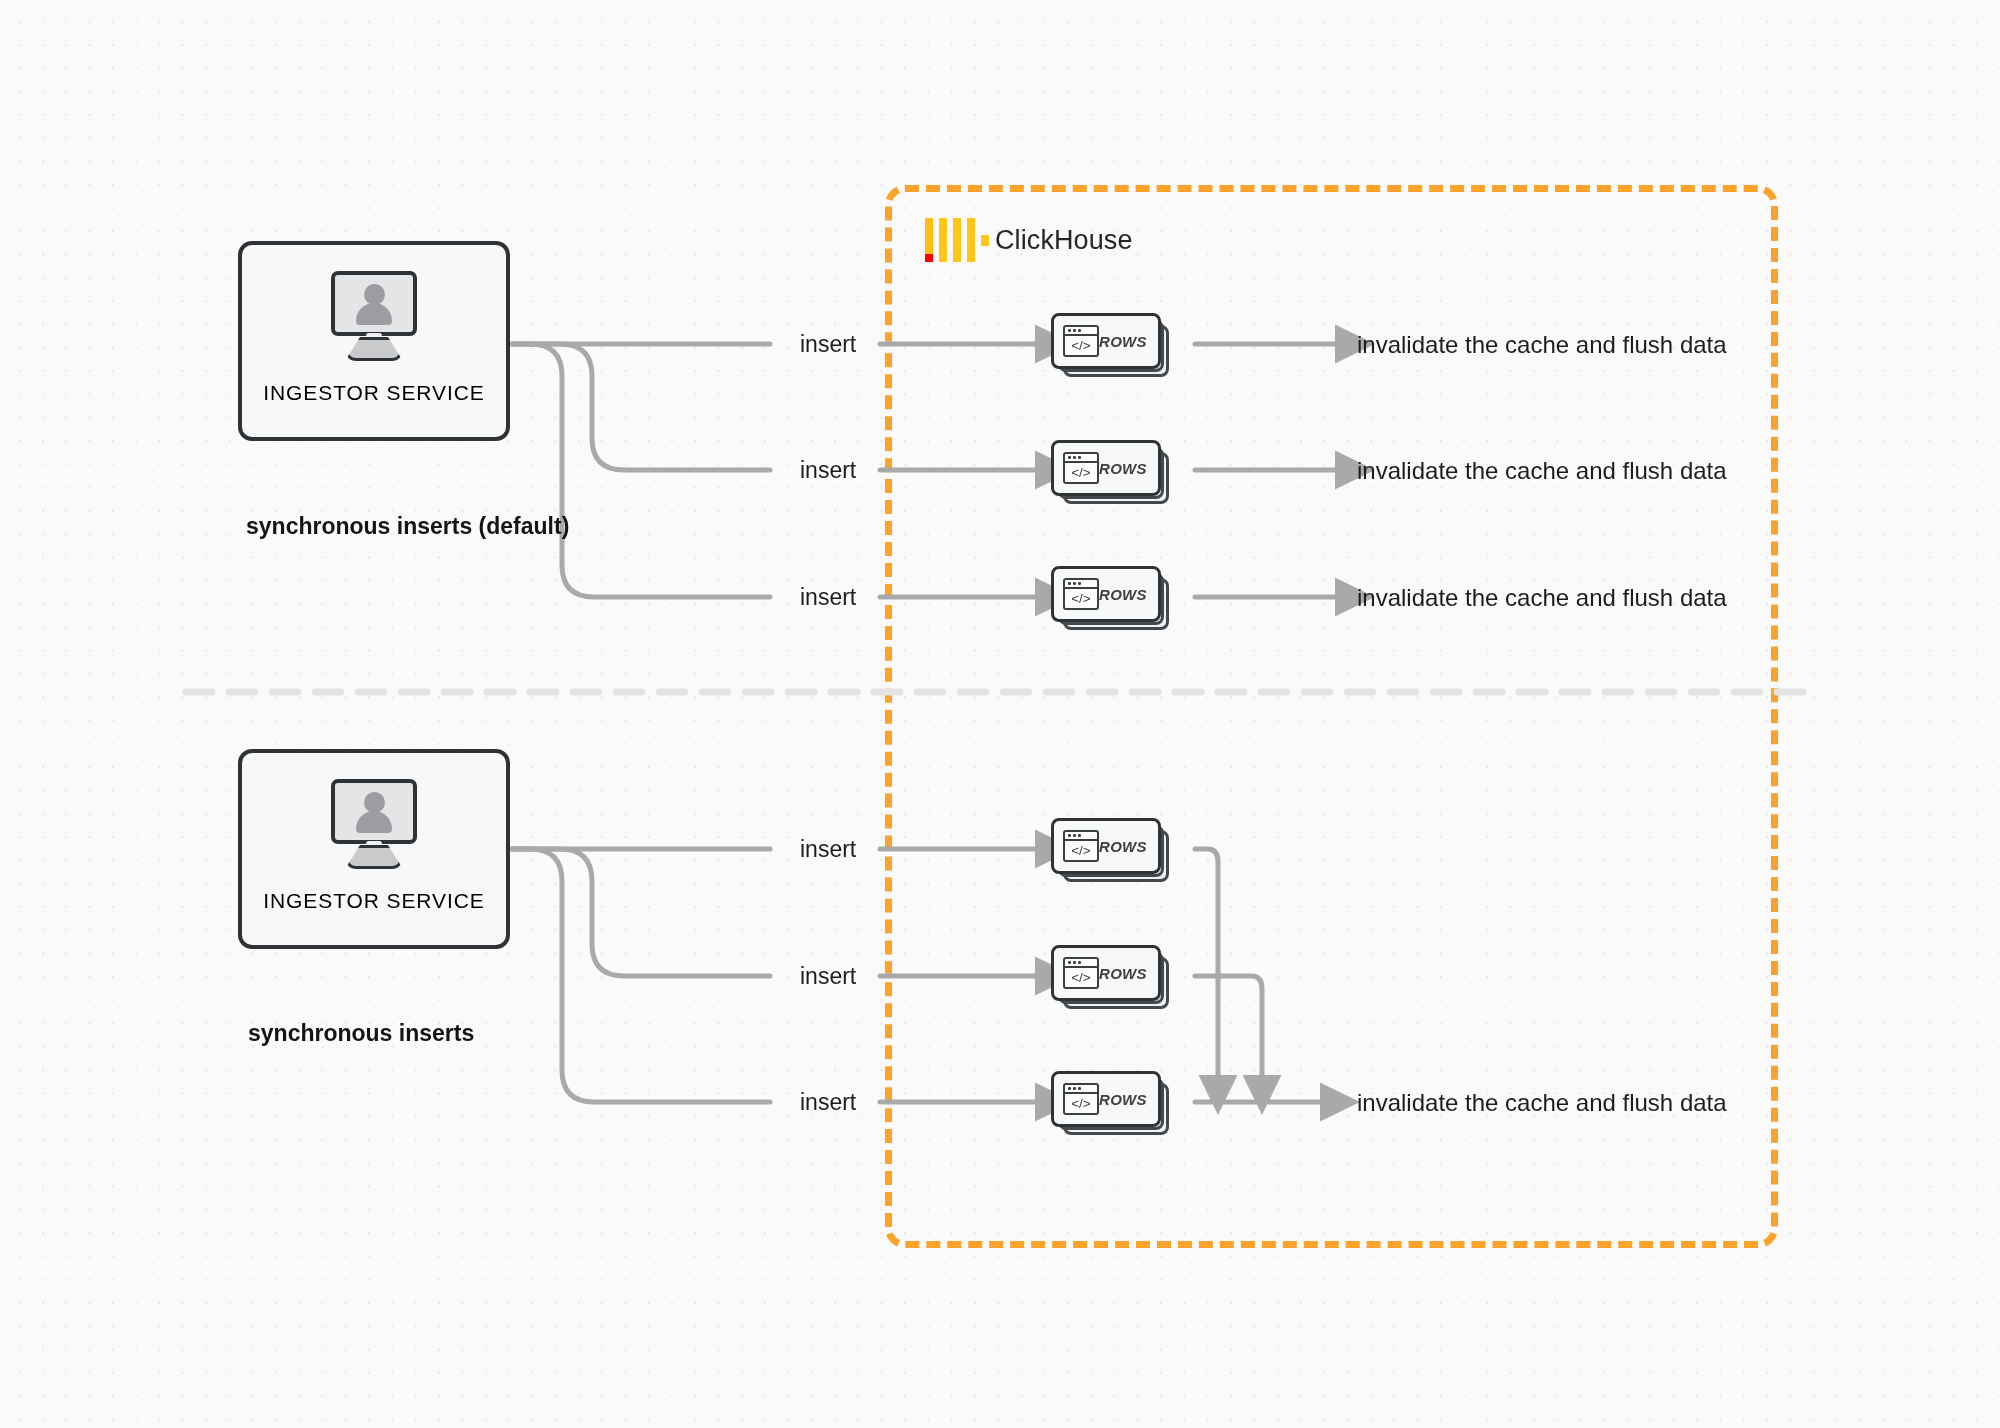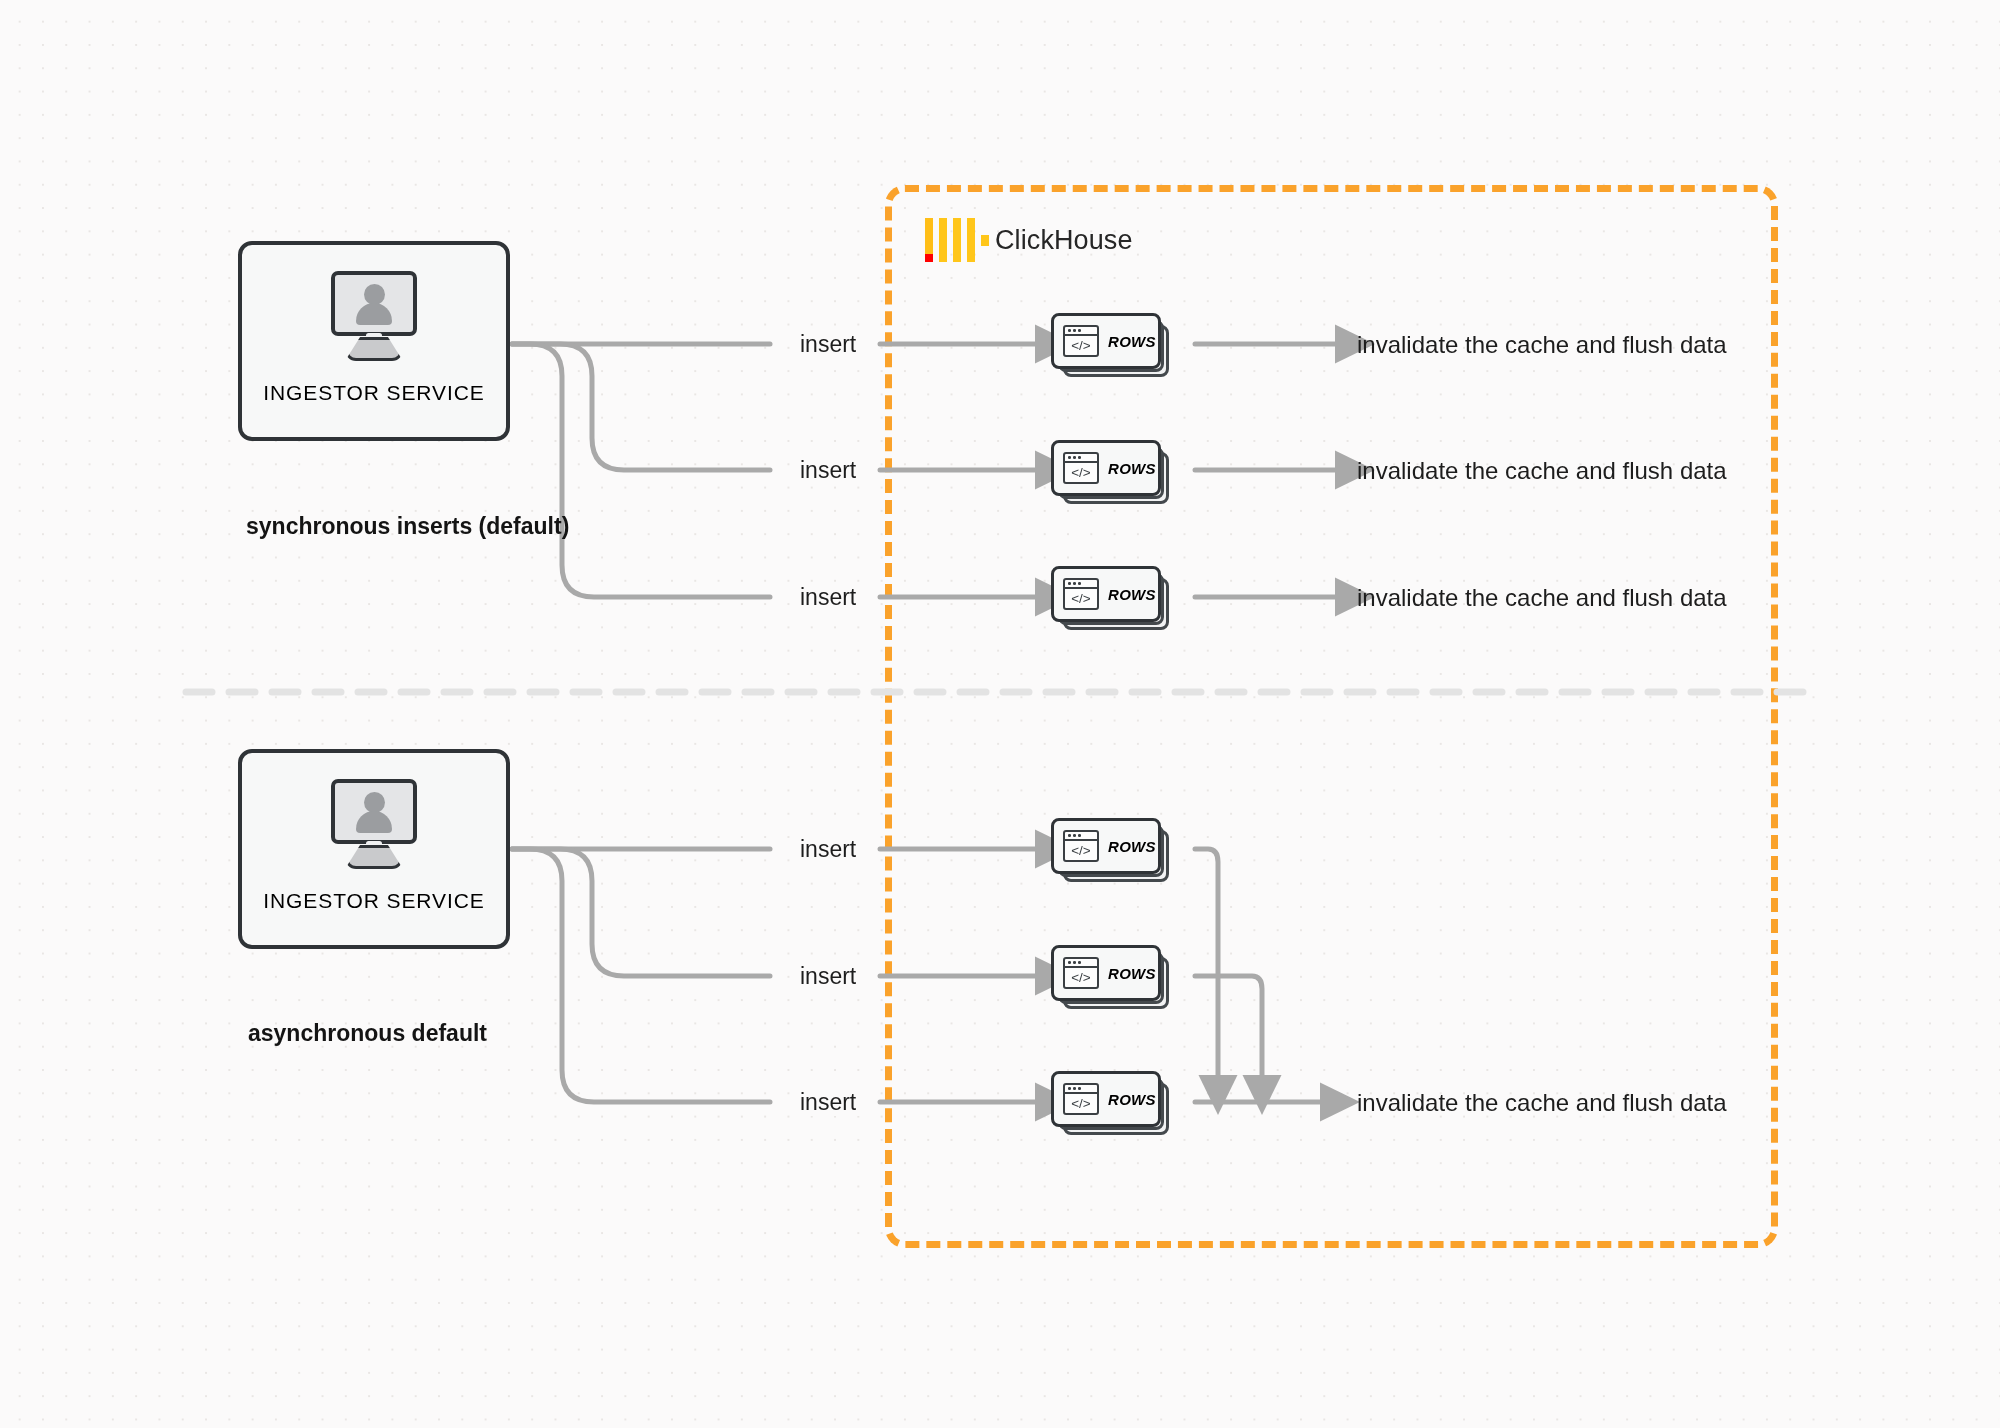--- a/index.html
+++ b/index.html
@@ -235,25 +235,24 @@
     left: 0; right: 0; top: 9px; bottom: 0;
     display: flex;
     align-items: center;
     justify-content: center;
     font-size: 13.5px;
     font-family: "Liberation Sans", sans-serif;
     color: #3a3f43;
     line-height: 1;
   }
   .rows-text {
-    margin-left: 9px;
     font-size: 15px;
     font-style: italic;
     font-weight: bold;
-    color: #000000;
+    color: #404040;
     letter-spacing: .3px;
   }
 
   
   .label {
     position: absolute;
     white-space: nowrap;
     color: #1d1d1d;
   }
   .label.insert {
@@ -396,21 +395,21 @@
   <div class="ingestor async">
     <div class="monitor">
       <div class="screen"></div>
       <div class="head"></div>
       <div class="body"></div>
       <div class="notch"></div>
       <div class="stand"></div>
     </div>
     <div class="ingestor-label">INGESTOR SERVICE</div>
   </div>
-  <div class="label mode" style="left:248px; top:1020px;">asynchronous default</div>
+  <div class="label mode" style="left:248px; top:1020px;">synchronous inserts</div>
 
   <div class="label insert" style="left:793px; top:836px;">insert</div>
   <div class="label insert" style="left:793px; top:963px;">insert</div>
   <div class="label insert" style="left:793px; top:1089px;">insert</div>
 
   <div class="rows-card" style="left:1051px; top:818px;">
     <div class="back2"></div>
       <div class="back1"></div>
     <div class="front">
       <div class="code-icon">

